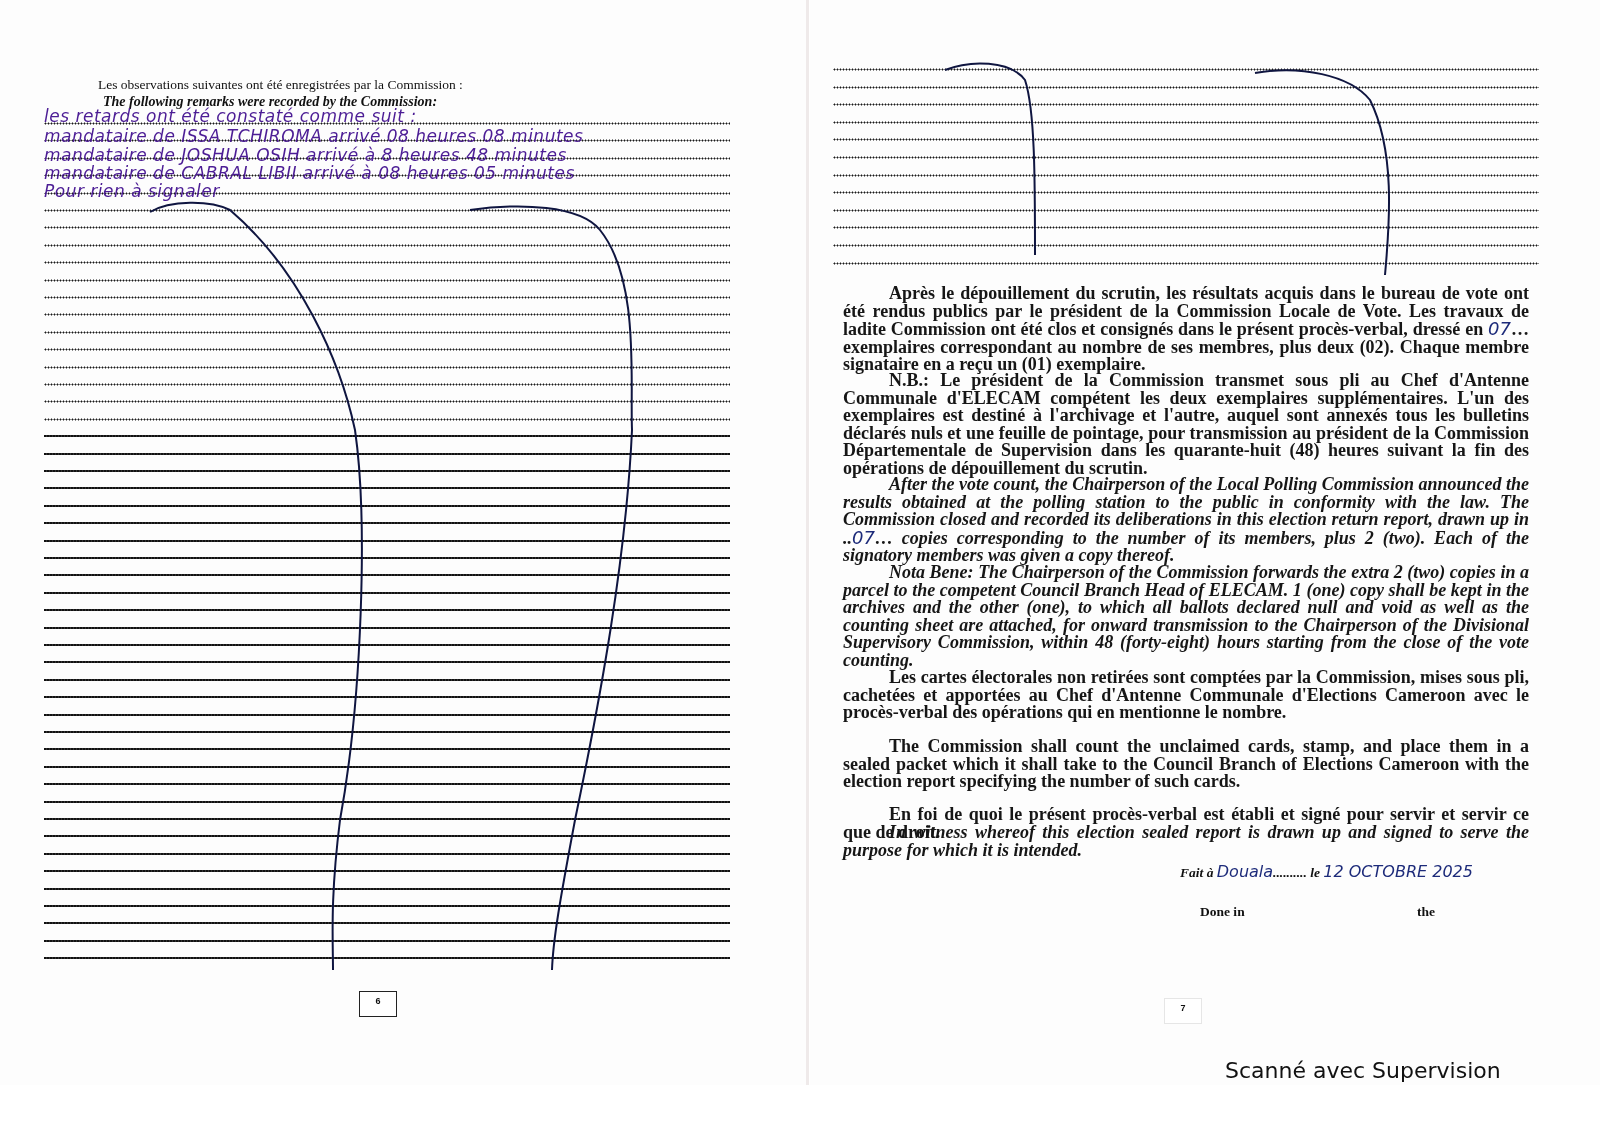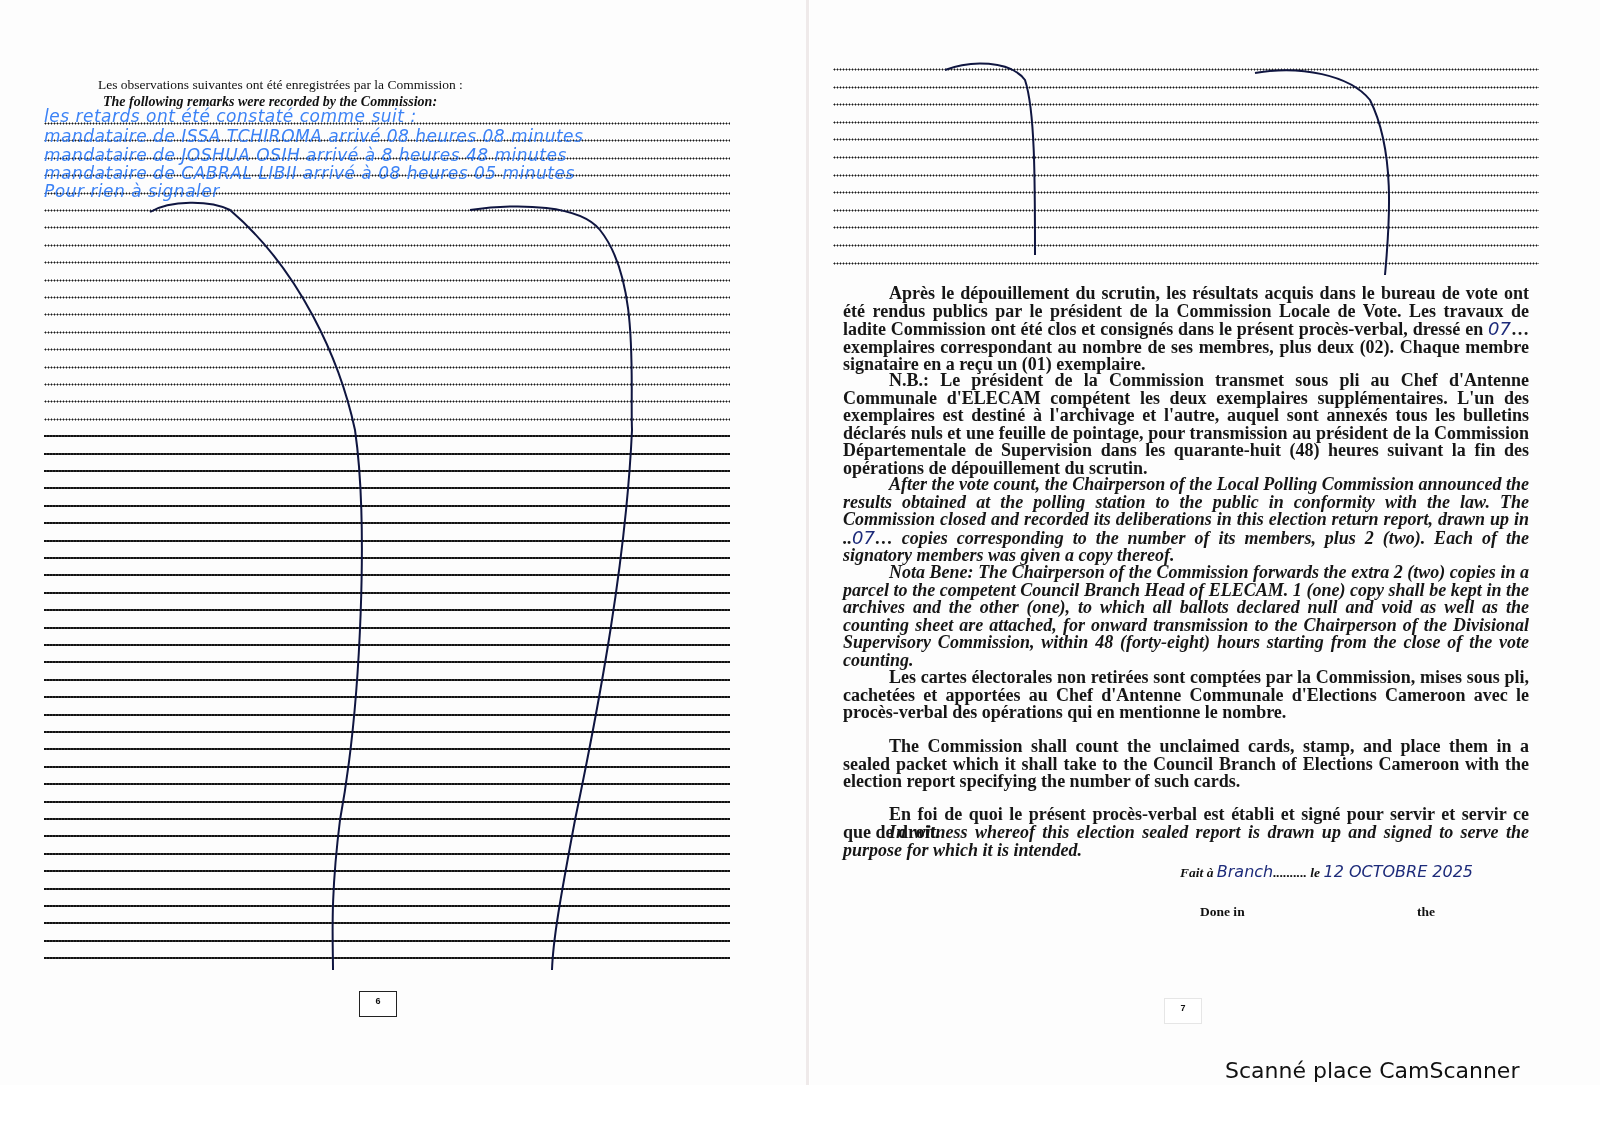--- a/index.html
+++ b/index.html
@@ -24,21 +24,21 @@
   .heading-fr {
     position:absolute; left:98px; top:77px; font-family:"Liberation Serif", serif;
     font-size:13.5px; font-weight:normal;
   }
   .heading-en {
     position:absolute; left:103px; top:94px; font-family:"Liberation Serif", serif;
     font-size:14px; font-weight:bold; font-style:italic;
   }
   .hw {
     position:absolute; left:44px; font-family:"DejaVu Sans", sans-serif;
-    font-size:17px; color:#3b82f6; font-style:italic; letter-spacing:0.5px;
+    font-size:17px; color:#4c1d95; font-style:italic; letter-spacing:0.5px;
     white-space:nowrap;
   }
 
   .para {
     position:absolute; left:843px; width:686px;
     font-family:"Liberation Serif", serif; font-size:18px; line-height:17.6px;
     text-align:justify; font-weight:bold; color:#161616;
   }
   .para.it { font-style:italic; }
   .para .indent { display:inline-block; width:46px; }
@@ -156,30 +156,30 @@
 <div class="para" style="top:669px;"><span class="indent"></span><span>Les cartes électorales non retirées sont comptées par la Commission, mises sous pli, cachetées et apportées au Chef d'Antenne Communale d'Elections Cameroon avec le procès-verbal des opérations qui en mentionne le nombre.</span></div>
 
 <div class="para" style="top:738px;"><span class="indent"></span><span>The Commission shall count the unclaimed cards, stamp, and place them in a sealed packet which it shall take to the Council Branch of Elections Cameroon with the election report specifying the number of such cards.</span></div>
 
 <div class="para" style="top:806px;"><span class="indent"></span><span>En foi de quoi le présent procès-verbal est établi et signé pour servir et servir ce que de droit.</span></div>
 
 <div class="para it" style="top:824px;"><span class="indent"></span><span>In witness whereof this election sealed report is drawn up and signed to serve the purpose for which it is intended.</span></div>
 
 <div class="sig-row">
   <span>Fait à</span>
-  <span class="hand">Branch</span><span>..........</span>
+  <span class="hand">Douala</span><span>..........</span>
   <span>le</span>
   <span class="hand">12 OCTOBRE 2025</span>
 </div>
 <div class="sig-sub" style="left:1200px;">Done in</div>
 <div class="sig-sub" style="left:1370px;margin-left:47px;">the</div>
 
 <div class="pagenum faint" style="left:1164px; top:998px;"><span>7</span></div>
 
-<div class="camscanner">Scanné place CamScanner</div>
+<div class="camscanner">Scanné avec Supervision</div>
 
 <svg class="strokes" width="1600" height="1131">
   <g fill="none" stroke="#0f1540" stroke-width="2">
     <path d="M150 212 C 170 200, 210 200, 230 210 C 300 270, 340 360, 355 430 C 368 520, 362 700, 340 820 C 330 900, 333 940, 333 970"></path>
     <path d="M470 210 C 520 203, 580 205, 600 230 C 640 280, 630 380, 632 430 C 626 560, 600 700, 575 820 C 560 900, 553 940, 552 970"></path>
     <path d="M945 70 C 970 60, 1010 60, 1025 80 C 1035 110, 1035 180, 1035 255"></path>
     <path d="M1255 73 C 1300 65, 1350 75, 1370 100 C 1395 150, 1390 220, 1385 275"></path>
   </g>
 </svg>
 

